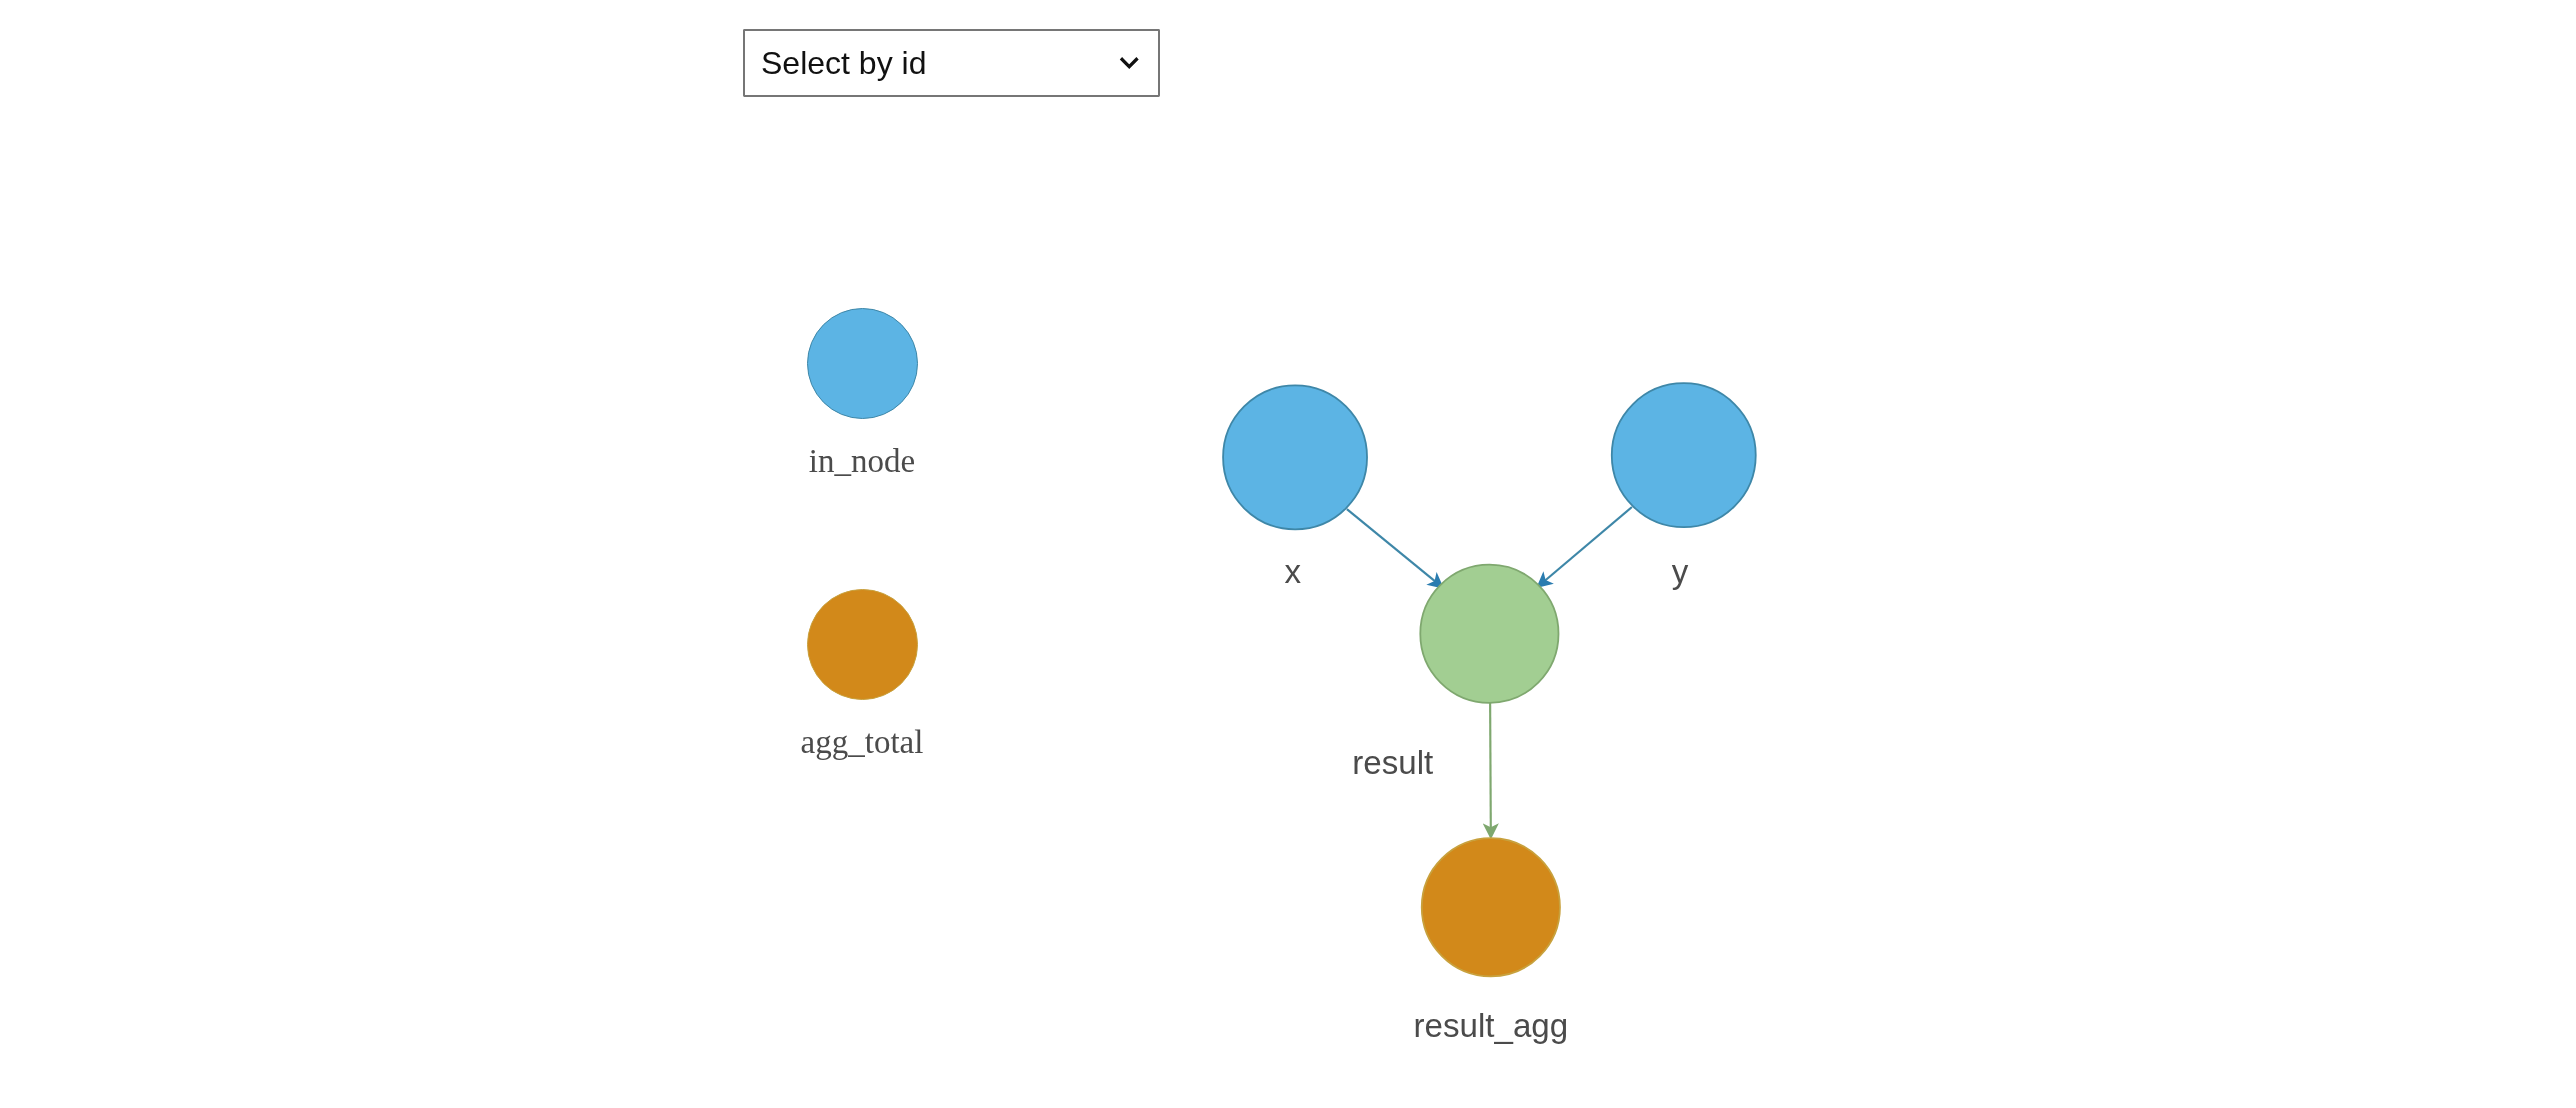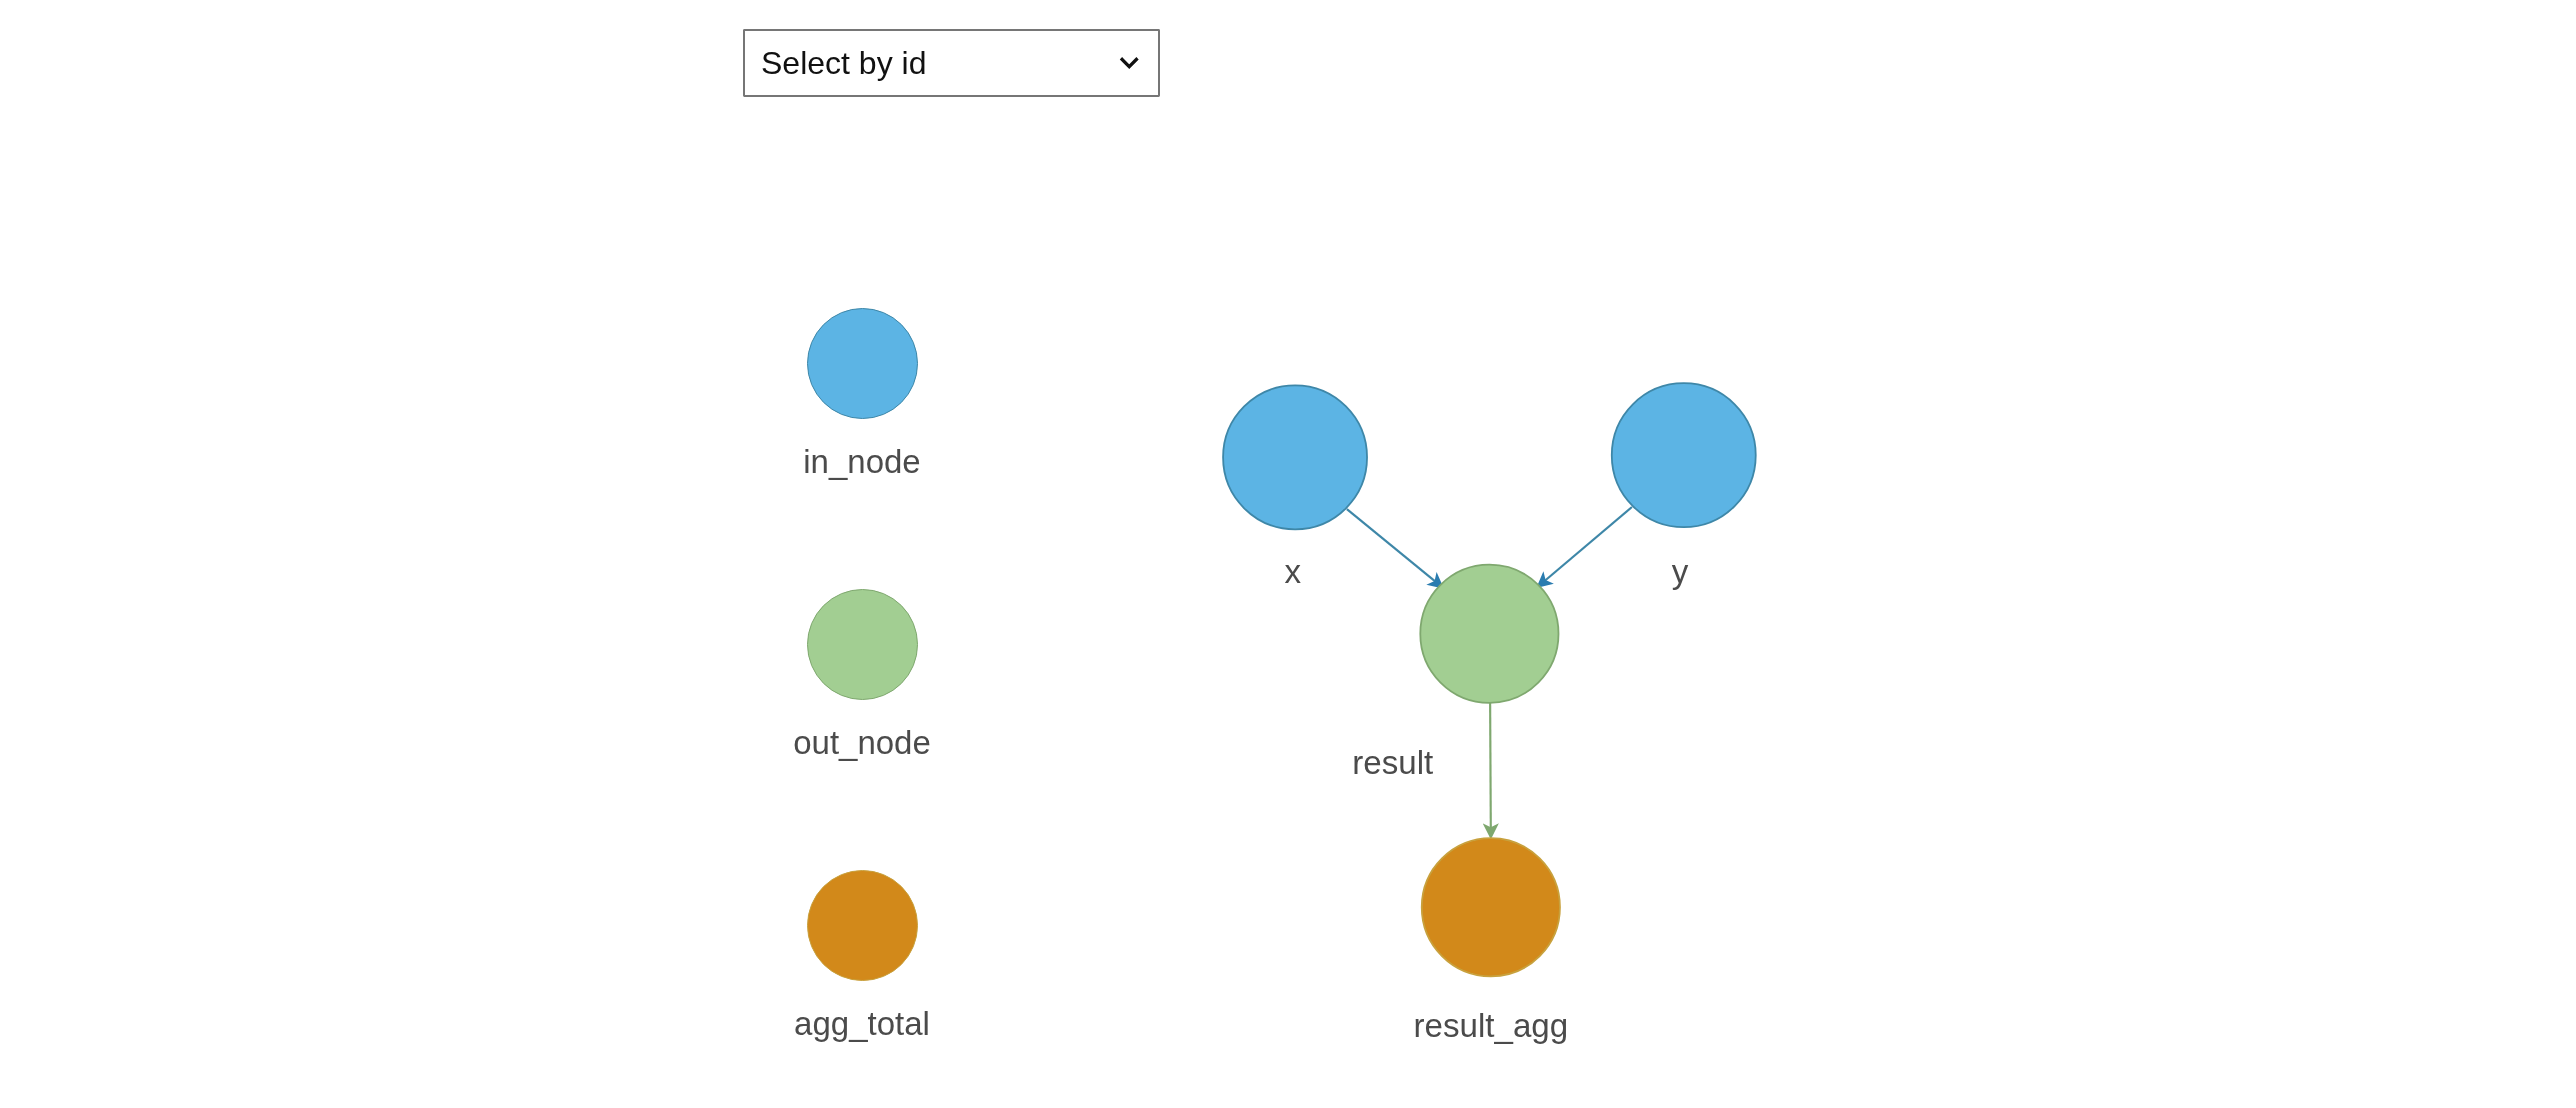--- a/index.html
+++ b/index.html
@@ -86,21 +86,21 @@
     box-sizing: border-box;
   }
   .legend-label {
     position: absolute;
     left: 55px;
     top: 135px;
     transform: translateX(-50%);
     font-size: 33px;
     color: #4b4b4b;
     white-space: nowrap;
-    font-family: Liberation Sans, sans-serif;
+    font-family: Liberation Serif, serif;
   }
 
   
   .graph {
     position: absolute;
     left: 1151px;
     top: 317px;
     width: 720px;
     height: 734px;
   }
@@ -136,24 +136,20 @@
 
 </div>
 
 <div class="legend">
 
   <div class="legend-item">
     <div class="legend-dot" style="background:#5CB4E4;border:1.4px solid #3E87A8;"></div>
     <div class="legend-label">in_node</div>
   </div>
 
-  <div class="legend-item">
-    <div class="legend-dot" style="background:#A2CE92;border:1.4px solid #7FA86F;"></div>
-    <div class="legend-label">out_node</div>
-  </div>
 
   <div class="legend-item">
     <div class="legend-dot" style="background:#D2891A;border:1.4px solid #C8A13D;"></div>
     <div class="legend-label">agg_total</div>
   </div>
 
 </div>
 
 <div class="graph">
   <svg width="720" height="763" viewBox="0 0 1000 1060">

